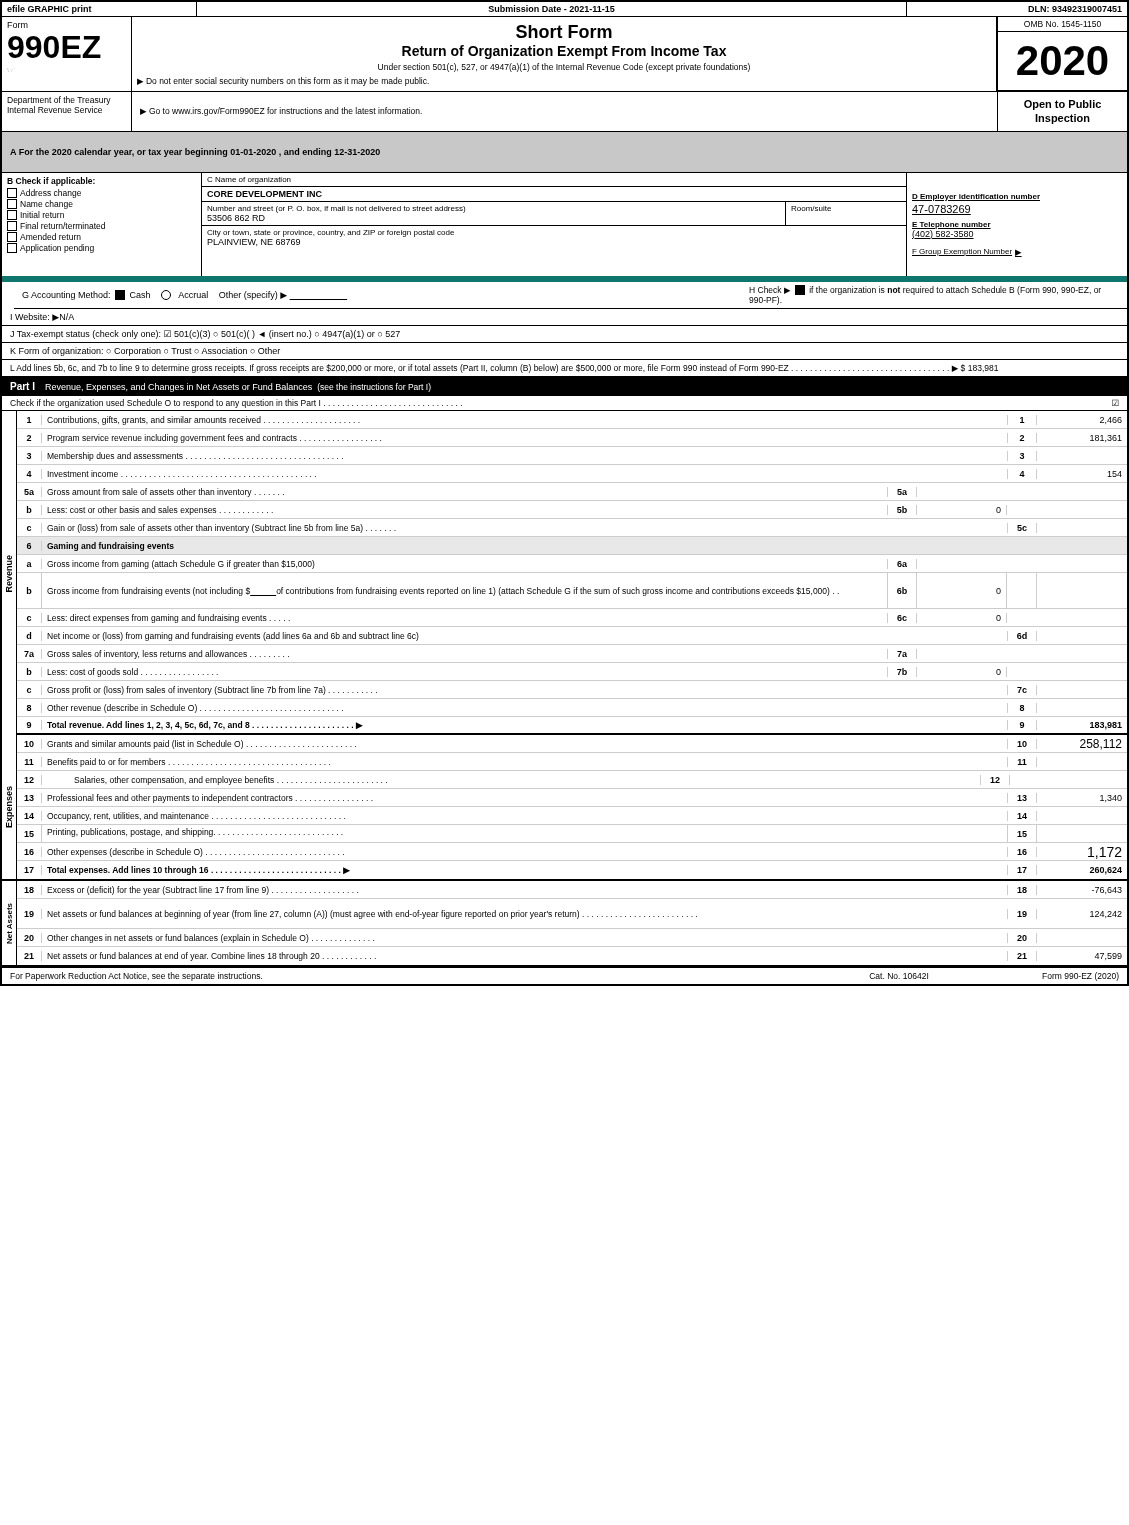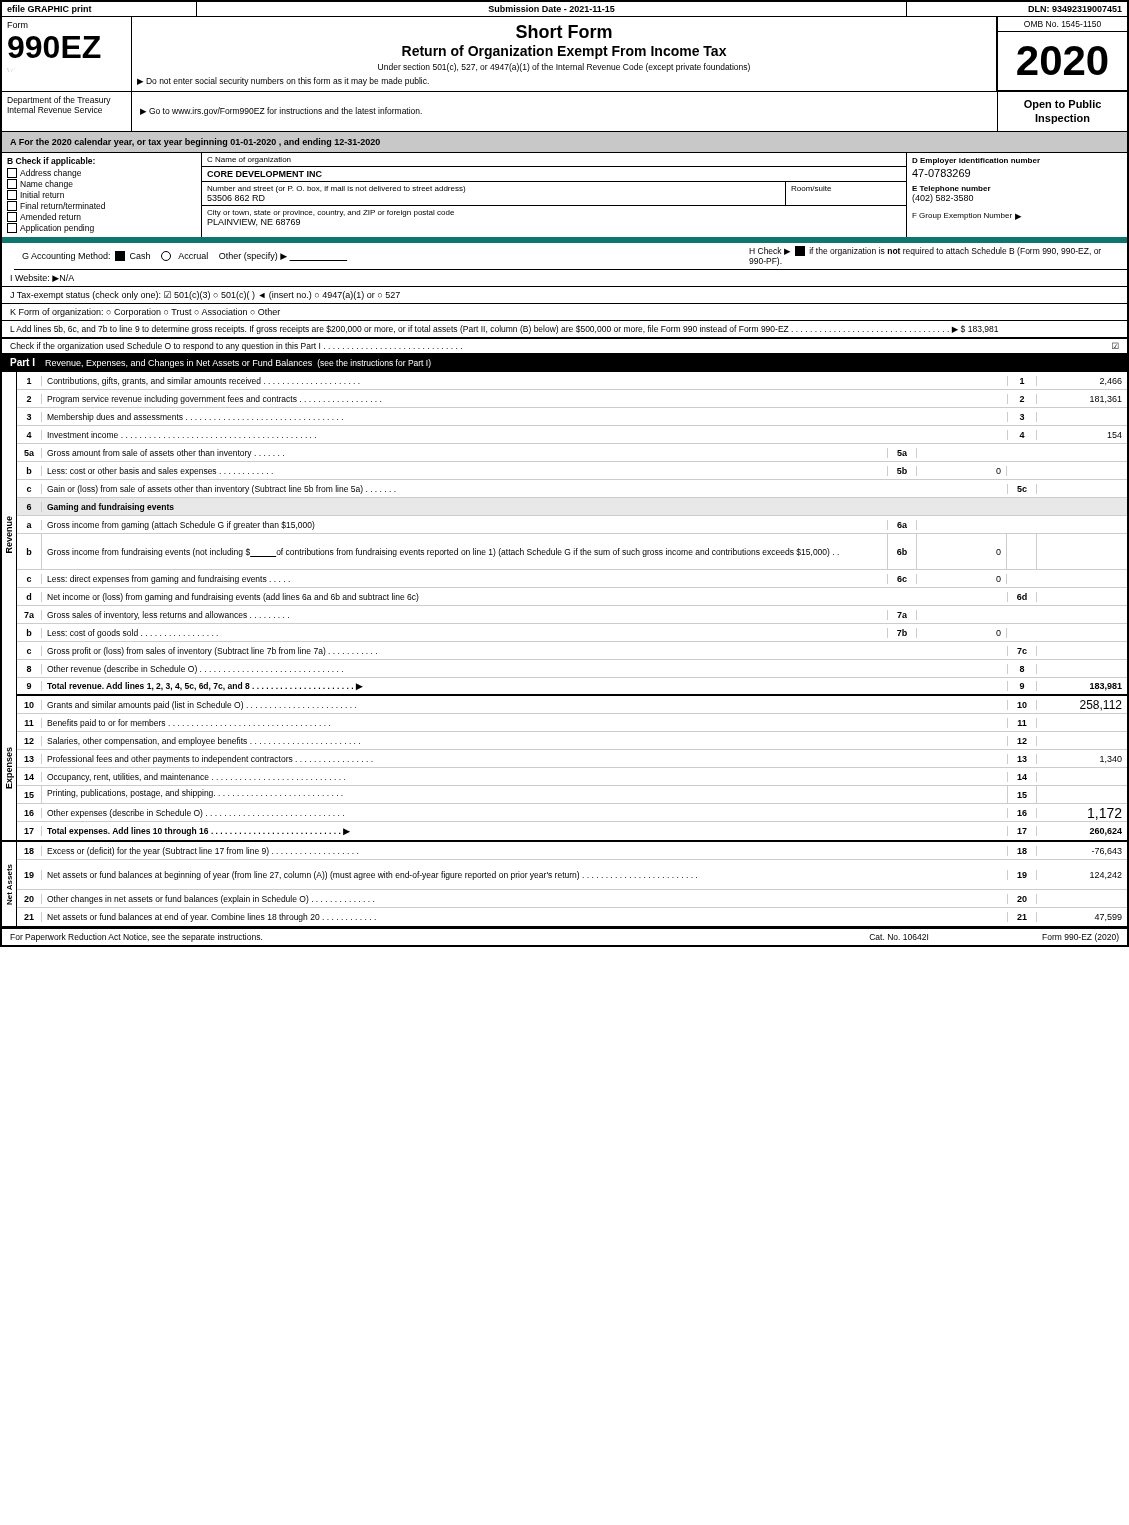--- a/index.html
+++ b/index.html
@@ -45,21 +45,21 @@
       <div>Department of the Treasury Internal Revenue Service</div>
     </div>
     <div style="flex: 1; padding: 3px 8px; font-size: 8.5px; display: flex; align-items: center;">
       <div>▶ Go to www.irs.gov/Form990EZ for instructions and the latest information.</div>
     </div>
     <div style="flex: 0 0 130px; border-left: 1px solid #000; display: flex; flex-direction: column; align-items: center; justify-content: center; text-align: center; padding: 5px;">
       <div style="font-size: 11px; font-weight: bold; line-height: 1.3;">Open to Public Inspection</div>
     </div>
   </div>
 
-  <div style="border-bottom: 1px solid #000; padding: 5px 8px; font-size: 9px; background: #c8c8c8; font-weight: bold;">A For the 2020 calendar year, or tax year beginning 01-01-2020 , and ending 12-31-2020</div>
+  <div style="border-bottom: 1px solid #000; padding: 15px 8px; font-size: 9px; background: #c8c8c8; font-weight: bold;">A For the 2020 calendar year, or tax year beginning 01-01-2020 , and ending 12-31-2020</div>
 
   <div style="display: flex; border-bottom: 6px solid #0f766e;">
 
     <div style="flex: 0 0 200px; border-right: 1px solid #000; padding: 3px 5px; font-size: 8.5px;">
       <div style="font-weight: bold; margin-bottom: 2px;">B Check if applicable:</div>
       <div class="check-item" style="display: flex; align-items: center; margin: 1px 0;">
         <span style="display: inline-block; width: 10px; height: 10px; border: 1px solid #000; margin-right: 3px;"></span>
         <span>Address change</span>
       </div>
       <div class="check-item" style="display: flex; align-items: center; margin: 1px 0;">
@@ -99,21 +99,21 @@
         <div style="flex: 0 0 120px; padding: 2px 5px;">
           <div style="font-size: 8px;">Room/suite</div>
         </div>
       </div>
       <div style="padding: 2px 5px;">
         <div style="font-size: 8px;">City or town, state or province, country, and ZIP or foreign postal code</div>
         <div style="font-size: 9px;">PLAINVIEW, NE  68769</div>
       </div>
     </div>
 
-    <div style="flex: 0 0 220px; padding: 3px 5px; font-size: 8.5px;">
+    <div style="flex: 0 0 220px; padding: 19px 5px; font-size: 8.5px; text-decoration: underline;">
       <div style="font-size: 8px; font-weight: bold;">D Employer identification number</div>
       <div style="font-size: 11px; margin: 2px 0;">47-0783269</div>
       <div style="font-size: 8px; margin-top: 5px; font-weight: bold;">E Telephone number</div>
       <div style="font-size: 9px;">(402) 582-3580</div>
       <div style="display: flex; align-items: center; margin-top: 8px;">
         <span style="font-size: 8px;">F Group Exemption Number</span>
         <span style="margin-left: 3px;">▶</span>
       </div>
     </div>
   </div>
@@ -133,29 +133,29 @@
   </div>
 
   <div style="border-bottom: 1px solid #000; padding: 3px 8px; font-size: 9px;">I Website: ▶N/A</div>
 
   <div style="border-bottom: 1px solid #000; padding: 3px 8px; font-size: 9px;">J Tax-exempt status (check only one): ☑ 501(c)(3) ○ 501(c)( ) ◄ (insert no.) ○ 4947(a)(1) or ○ 527</div>
 
   <div style="border-bottom: 1px solid #000; padding: 3px 8px; font-size: 9px;">K Form of organization:  ○ Corporation   ○ Trust   ○ Association   ○ Other</div>
 
   <div style="border-bottom: 2px solid #000; padding: 3px 8px; font-size: 8.5px;">L Add lines 5b, 6c, and 7b to line 9 to determine gross receipts. If gross receipts are $200,000 or more, or if total assets (Part II, column (B) below) are $500,000 or more, file Form 990 instead of Form 990-EZ . . . . . . . . . . . . . . . . . . . . . . . . . . . . . . . . . . ▶ $ 183,981</div>
 
-  <div style="border-bottom: 1px solid #000; padding: 2px 8px; font-size: 8.5px; display: flex; justify-content: space-between; align-items: center;">
-    <span>Check if the organization used Schedule O to respond to any question in this Part I . . . . . . . . . . . . . . . . . . . . . . . . . . . . . .</span>
-    <span style="margin-left: 5px;">☑</span>
-  </div>
-
   <div style="display: flex; background: #000; color: white; align-items: center; padding: 3px 8px; border-bottom: 1px solid #000;">
     <span style="font-weight: bold; font-size: 10px; margin-right: 10px;">Part I</span>
     <span style="font-size: 9px;">Revenue, Expenses, and Changes in Net Assets or Fund Balances</span>
     <span style="font-size: 8.5px; margin-left: 5px;">(see the instructions for Part I)</span>
+  </div>
+
+  <div style="border-bottom: 1px solid #000; padding: 2px 8px; font-size: 8.5px; display: flex; justify-content: space-between; align-items: center;">
+    <span>Check if the organization used Schedule O to respond to any question in this Part I . . . . . . . . . . . . . . . . . . . . . . . . . . . . . .</span>
+    <span style="margin-left: 5px;">☑</span>
   </div>
 
   <div style="display: flex;">
     <div style="width: 15px; border-right: 1px solid #000; display: flex; align-items: center; justify-content: center; background: white;">
       <div style="writing-mode: vertical-rl; transform: rotate(180deg); font-size: 9px; font-weight: bold; white-space: nowrap;">Revenue</div>
     </div>
     <div style="flex: 1;">
 
       <div style="display: flex; border-bottom: 1px solid #ccc; min-height: 18px; align-items: center;">
         <div style="flex: 0 0 25px; display: flex; align-items: center; justify-content: center; font-size: 9px; font-weight: bold; border-right: 1px solid #ccc;">1</div>
@@ -305,21 +305,21 @@
         <div style="flex: 0 0 90px; display: flex; align-items: center; justify-content: flex-end; padding-right: 5px; font-size: 12px;">258,112</div>
       </div>
 
       <div style="display: flex; border-bottom: 1px solid #ccc; min-height: 18px; align-items: center;">
         <div style="flex: 0 0 25px; display: flex; align-items: center; justify-content: center; font-size: 9px; font-weight: bold; border-right: 1px solid #ccc;">11</div>
         <div style="flex: 1; padding: 2px 5px; font-size: 8.5px;">Benefits paid to or for members  . . . . . . . . . . . . . . . . . . . . . . . . . . . . . . . . . . .</div>
         <div style="flex: 0 0 30px; display: flex; align-items: center; justify-content: center; font-size: 9px; font-weight: bold; border-left: 1px solid #ccc; border-right: 1px solid #ccc;">11</div>
         <div style="flex: 0 0 90px;"></div>
       </div>
 
-      <div style="display: flex; border-bottom: 1px solid #ccc; min-height: 18px; align-items: center;">
+      <div style="display: flex; border-bottom: 1px solid #ccc; min-height: 18px; align-items: center; gap: 27px;">
         <div style="flex: 0 0 25px; display: flex; align-items: center; justify-content: center; font-size: 9px; font-weight: bold; border-right: 1px solid #ccc;">12</div>
         <div style="flex: 1; padding: 2px 5px; font-size: 8.5px;">Salaries, other compensation, and employee benefits . . . . . . . . . . . . . . . . . . . . . . . .</div>
         <div style="flex: 0 0 30px; display: flex; align-items: center; justify-content: center; font-size: 9px; font-weight: bold; border-left: 1px solid #ccc; border-right: 1px solid #ccc;">12</div>
         <div style="flex: 0 0 90px;"></div>
       </div>
 
       <div style="display: flex; border-bottom: 1px solid #ccc; min-height: 18px; align-items: center;">
         <div style="flex: 0 0 25px; display: flex; align-items: center; justify-content: center; font-size: 9px; font-weight: bold; border-right: 1px solid #ccc;">13</div>
         <div style="flex: 1; padding: 2px 5px; font-size: 8.5px;">Professional fees and other payments to independent contractors . . . . . . . . . . . . . . . . .</div>
         <div style="flex: 0 0 30px; display: flex; align-items: center; justify-content: center; font-size: 9px; font-weight: bold; border-left: 1px solid #ccc; border-right: 1px solid #ccc;">13</div>

